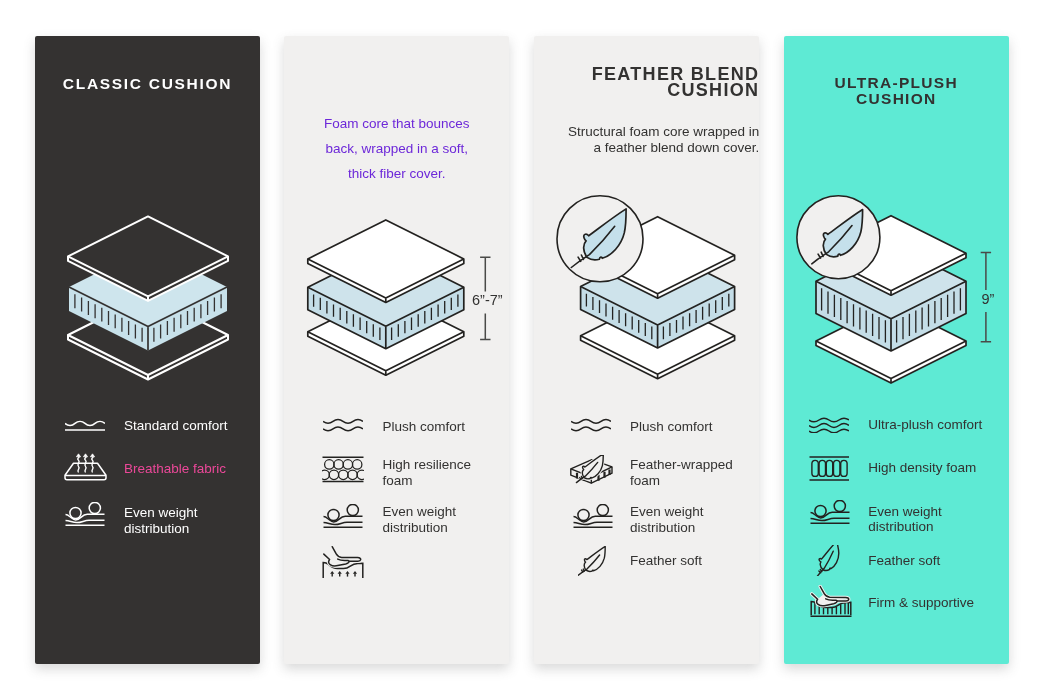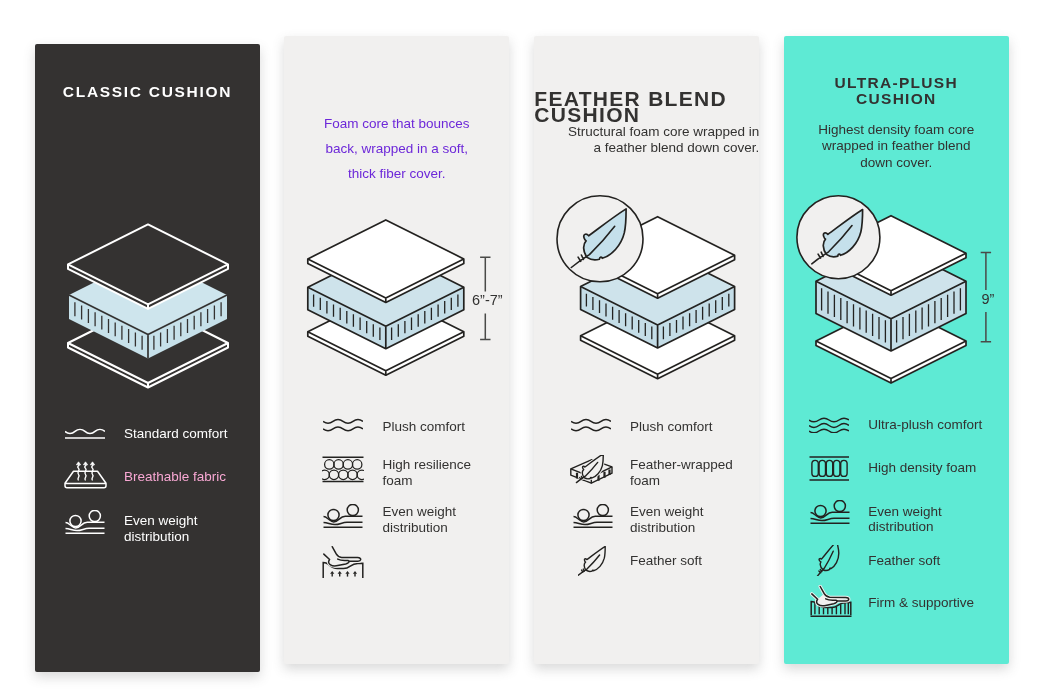--- a/index.html
+++ b/index.html
@@ -1,17 +1,17 @@
 <!DOCTYPE html>
 <html><head><meta charset="utf-8"><style>
 *{margin:0;padding:0;box-sizing:border-box}
 html,body{width:1049px;height:700px;background:#fff;font-family:"Liberation Sans",sans-serif;overflow:hidden}
 </style></head><body>
 <div style="position:relative;width:1049px;height:700px">
-<div style="position:absolute;left:35px;top:44px;width:225px;height:627.5px;background:#343231;border-radius:2px;box-shadow:0 5px 12px rgba(80,80,80,0.22)">
+<div style="position:absolute;left:35px;top:36px;width:225px;height:627.5px;background:#343231;border-radius:2px;box-shadow:0 5px 12px rgba(80,80,80,0.22)">
       <div style="position:absolute;left:0;top:39.6px;width:225px;text-align:center;font-size:15.5px;font-weight:bold;letter-spacing:1.7px;line-height:16.3px;color:#fff">CLASSIC CUSHION</div>
       <svg style="position:absolute;left:0;top:0" width="225" height="400" viewBox="0 0 225 400">
         <polygon points="33.0,299.0 113.0,259.0 193.0,299.0 193.0,303.5 113.0,343.5 33.0,303.5" fill="#343231" stroke="#ffffff" stroke-width="2" stroke-linejoin="round"></polygon>
         <path d="M33.0,299.0 L113.0,339.0 L193.0,299.0 M113.0,339.0 L113.0,343.5" fill="none" stroke="#ffffff" stroke-width="2" stroke-linejoin="round"></path>
         <polygon points="113.0,211.5 192.0,251.0 113.0,290.5 34.0,251.0" fill="#cee5ed"></polygon>
         <polygon points="34.0,251.0 113.0,290.5 113.0,314.5 34.0,275.0" fill="#c7e1ea"></polygon>
         <polygon points="113.0,290.5 192.0,251.0 192.0,275.0 113.0,314.5" fill="#c7e1ea"></polygon>
         <path d="M39.9,258.3 L39.9,272.2 M118.9,291.8 L118.9,305.7 M46.6,261.6 L46.6,275.5 M125.6,288.5 L125.6,302.4 M53.4,265.0 L53.4,278.9 M132.4,285.1 L132.4,299.0 M60.1,268.3 L60.1,282.2 M139.1,281.8 L139.1,295.7 M66.8,271.7 L66.8,285.6 M145.8,278.4 L145.8,292.3 M73.5,275.1 L73.5,288.9 M152.5,275.1 L152.5,288.9 M80.2,278.4 L80.2,292.3 M159.2,271.7 L159.2,285.6 M86.9,281.8 L86.9,295.7 M165.9,268.3 L165.9,282.2 M93.6,285.1 L93.6,299.0 M172.6,265.0 L172.6,278.9 M100.4,288.5 L100.4,302.4 M179.4,261.6 L179.4,275.5 M107.1,291.8 L107.1,305.7 M186.1,258.3 L186.1,272.2" stroke="#343231" stroke-width="1.3" fill="none"></path>
         <path d="M34.0,251.0 L113.0,290.5 L192.0,251.0 M113.0,290.5 L113.0,314.5" fill="none" stroke="#343231" stroke-width="1.7" stroke-linejoin="round"></path>
         <polygon points="33.0,220.4 113.0,180.4 193.0,220.4 193.0,224.9 113.0,264.9 33.0,224.9" fill="#343231" stroke="#ffffff" stroke-width="2" stroke-linejoin="round"></polygon>
@@ -24,21 +24,21 @@
       <div style="position:absolute;left:89.0px;top:381.8px;font-size:13.5px;line-height:15.4px;color:#fff;width:130px">Standard comfort</div>
       <svg style="position:absolute;left:28.5px;top:416.6px" width="43" height="28" viewBox="0 0 43 28">
         <path d="M9.5,10.2 L33.5,10.2 L42,22.3 L42,24.8 C42,25.9 41.1,26.8 40,26.8 L3,26.8 C1.9,26.8 1,25.9 1,24.8 L1,22.3 Z M1,22.5 L42,22.5" fill="none" stroke="#ffffff" stroke-width="1.5" stroke-linejoin="round"></path>
         <path d="M14.5,19.5 C12.1,17.3 16.9,15.6 14.5,13.4 C12.1,11.2 16.9,9.5 14.5,7.3 C12.1,5.1 16.3,4.6 14.5,3.6" fill="none" stroke="#ffffff" stroke-width="1.4"></path>
         <path d="M12.3,3.8 L14.5,0.8 L16.7,3.8 Z" fill="#ffffff" stroke="#ffffff" stroke-width="0.6" stroke-linejoin="round"></path>
         <path d="M21.5,19.5 C19.1,17.3 23.9,15.6 21.5,13.4 C19.1,11.2 23.9,9.5 21.5,7.3 C19.1,5.1 23.3,4.6 21.5,3.6" fill="none" stroke="#ffffff" stroke-width="1.4"></path>
         <path d="M19.3,3.8 L21.5,0.8 L23.7,3.8 Z" fill="#ffffff" stroke="#ffffff" stroke-width="0.6" stroke-linejoin="round"></path>
         <path d="M28.5,19.5 C26.1,17.3 30.9,15.6 28.5,13.4 C26.1,11.2 30.9,9.5 28.5,7.3 C26.1,5.1 30.3,4.6 28.5,3.6" fill="none" stroke="#ffffff" stroke-width="1.4"></path>
         <path d="M26.3,3.8 L28.5,0.8 L30.7,3.8 Z" fill="#ffffff" stroke="#ffffff" stroke-width="0.6" stroke-linejoin="round"></path>
       </svg>
-      <div style="position:absolute;left:89.0px;top:425.3px;font-size:13.5px;line-height:15.4px;color:#f9a8d4;width:130px">Breathable fabric</div>
+      <div style="position:absolute;left:89.0px;top:425.3px;font-size:13.5px;line-height:15.4px;color:#ec4899;width:130px">Breathable fabric</div>
       <svg style="position:absolute;left:30.0px;top:465.5px" width="40" height="24" viewBox="0 0 40 24">
         <circle cx="10.5" cy="11" r="5.6" fill="none" stroke="#ffffff" stroke-width="1.5"></circle>
         <circle cx="29.8" cy="6" r="5.6" fill="none" stroke="#ffffff" stroke-width="1.5"></circle>
         <path d="M0.5,12.6 C3,12.6 4.2,14.2 6.2,15.7 C8.2,17.3 9.2,17.9 10.7,17.9 C12.7,17.9 14.2,16.9 16.2,15.1 C18.2,13.3 19.7,12.3 22.2,12.3 L39.5,12.3" fill="none" stroke="#ffffff" stroke-width="1.5"></path>
         <path d="M0.5,18.5 C5,18.5 7,20.6 12,20.6 C17,20.6 19,18.3 24,18.3 L39.5,18.3" fill="none" stroke="#ffffff" stroke-width="1.5"></path>
         <path d="M0.5,23.2 L39.5,23.2" stroke="#ffffff" stroke-width="1.5"></path>
       </svg>
       <div style="position:absolute;left:89.0px;top:469.3px;font-size:13.5px;line-height:15.4px;color:#fff;width:130px">Even weight<br>distribution</div>
     </div>
     <div style="position:absolute;left:284.3px;top:36px;width:225px;height:627.5px;background:#f1f0ef;border-radius:2px;box-shadow:0 5px 12px rgba(80,80,80,0.22)">
@@ -94,21 +94,21 @@
         <path d="M8.1,28.8 L10.2,26 L12.299999999999999,28.8 Z" fill="#232220"></path>
         <path d="M17.7,31.6 L17.7,28.3" stroke="#232220" stroke-width="1.4"></path>
         <path d="M15.6,28.8 L17.7,26 L19.8,28.8 Z" fill="#232220"></path>
         <path d="M25.5,31.6 L25.5,28.3" stroke="#232220" stroke-width="1.4"></path>
         <path d="M23.4,28.8 L25.5,26 L27.6,28.8 Z" fill="#232220"></path>
         <path d="M33,31.6 L33,28.3" stroke="#232220" stroke-width="1.4"></path>
         <path d="M30.9,28.8 L33,26 L35.1,28.8 Z" fill="#232220"></path>
       </svg>
     </div>
     <div style="position:absolute;left:534.3px;top:36px;width:225px;height:627.5px;background:#f1f0ef;border-radius:2px;box-shadow:0 5px 12px rgba(80,80,80,0.22)">
-      <div style="position:absolute;left:0;top:55px;width:225px;text-align:left;font-size:21px;font-weight:bold;letter-spacing:1.3px;line-height:16.3px;color:#333231">FEATHER BLEND<br>CUSHION</div>
+      <div style="position:absolute;left:0;top:30px;width:225px;text-align:right;font-size:18px;font-weight:bold;letter-spacing:1.3px;line-height:16.3px;color:#333231">FEATHER BLEND<br>CUSHION</div>
       <div style="position:absolute;left:0;top:88px;width:225px;text-align:right;font-size:13.5px;line-height:16.2px;color:#333231">Structural foam core wrapped in<br>a feather blend down cover.</div>
       <svg style="position:absolute;left:0;top:0" width="225" height="400" viewBox="0 0 225 400">
         <polygon points="46.6,299.7 123.6,261.2 200.6,299.7 200.6,304.2 123.6,342.7 46.6,304.2" fill="#ffffff" stroke="#232220" stroke-width="1.7" stroke-linejoin="round"></polygon>
         <path d="M46.6,299.7 L123.6,338.2 L200.6,299.7 M123.6,338.2 L123.6,342.7" fill="none" stroke="#232220" stroke-width="1.7" stroke-linejoin="round"></path>
         <polygon points="123.6,212.0 200.6,250.5 123.6,289.0 46.6,250.5" fill="#cee3eb"></polygon>
         <polygon points="46.6,250.5 123.6,289.0 123.6,312.0 46.6,273.5" fill="#c4dde7"></polygon>
         <polygon points="123.6,289.0 200.6,250.5 200.6,273.5 123.6,312.0" fill="#c4dde7"></polygon>
         <path d="M52.4,257.7 L52.4,270.6 M129.4,290.4 L129.4,303.3 M58.9,261.0 L58.9,273.9 M135.9,287.1 L135.9,300.0 M65.5,264.2 L65.5,277.1 M142.5,283.9 L142.5,296.8 M72.0,267.5 L72.0,280.4 M149.0,280.6 L149.0,293.5 M78.6,270.8 L78.6,283.7 M155.6,277.3 L155.6,290.2 M85.1,274.1 L85.1,286.9 M162.1,274.1 L162.1,286.9 M91.6,277.3 L91.6,290.2 M168.6,270.8 L168.6,283.7 M98.2,280.6 L98.2,293.5 M175.2,267.5 L175.2,280.4 M104.7,283.9 L104.7,296.8 M181.7,264.2 L181.7,277.1 M111.3,287.1 L111.3,300.0 M188.3,261.0 L188.3,273.9 M117.8,290.4 L117.8,303.3 M194.8,257.7 L194.8,270.6" stroke="#232220" stroke-width="1.3" fill="none"></path>
         <path d="M46.6,250.5 L123.6,289.0 L200.6,250.5 M123.6,289.0 L123.6,312.0" fill="none" stroke="#232220" stroke-width="1.7" stroke-linejoin="round"></path>
         <polygon points="123.6,212.0 200.6,250.5 200.6,273.5 123.6,312.0 46.6,273.5 46.6,250.5" fill="none" stroke="#232220" stroke-width="1.7" stroke-linejoin="round"></polygon>
@@ -142,21 +142,20 @@
       </svg>
       <div style="position:absolute;left:95.6px;top:468.3px;font-size:13.5px;line-height:15.4px;color:#333231;width:130px">Even weight<br>distribution</div>
       <svg style="position:absolute;left:43.7px;top:509.5px" width="28" height="31" viewBox="0 0 28 31">
         <path d="M27.2,0.4 C20.8,4.5 14.4,9.5 8.8,13.6 C7.5,12.0 5.9,13.0 6.7,14.8 C6.8,15.4 7.1,15.8 7.6,16.1 C5.9,17.9 5.9,21.2 8.0,24.2 C9.9,25.5 12.3,25.7 14.1,25.1 C14.2,23.9 15.3,23.8 15.5,24.7 C20.0,23.5 24.7,18.5 26.3,12.2 C27.2,8.2 27.2,3.4 27.2,0.4 Z" fill="none" stroke="#232220" stroke-width="1.4" stroke-linejoin="round"></path>
         <path d="M0.3,29.2 C4.1,26.1 6.7,24.4 9.2,22.8 C13.3,18.8 18.1,13.5 21.6,9.0 M4.9,26.2 L3.6,24.1 M6.3,25.3 L5.3,23.1" fill="none" stroke="#232220" stroke-width="1.4" stroke-linecap="round"></path>
       </svg>
       <div style="position:absolute;left:95.6px;top:517.0px;font-size:13.5px;line-height:15.4px;color:#333231;width:130px">Feather soft</div>
     </div>
     <div style="position:absolute;left:783.8px;top:36px;width:225px;height:627.5px;background:#5eead4;border-radius:2px;box-shadow:0 5px 12px rgba(80,80,80,0.22)">
       <div style="position:absolute;left:0;top:39.2px;width:225px;text-align:center;font-size:15.5px;font-weight:bold;letter-spacing:1.3px;line-height:16.3px;color:#333231">ULTRA-PLUSH<br>CUSHION</div>
-      <div style="position:absolute;left:0;top:86.2px;width:225px;text-align:center;font-size:13.5px;line-height:16.2px;color:#333231">Highest density foam core<br>wrapped in feather blend<br>down cover.</div>
       <svg style="position:absolute;left:0;top:0" width="225" height="400" viewBox="0 0 225 400">
         <polygon points="32.0,305.1 107.0,267.6 182.0,305.1 182.0,309.6 107.0,347.1 32.0,309.6" fill="#ffffff" stroke="#232220" stroke-width="1.7" stroke-linejoin="round"></polygon>
         <path d="M32.0,305.1 L107.0,342.6 L182.0,305.1 M107.0,342.6 L107.0,347.1" fill="none" stroke="#232220" stroke-width="1.7" stroke-linejoin="round"></path>
         <polygon points="107.0,207.7 182.0,245.2 107.0,282.7 32.0,245.2" fill="#cee3eb"></polygon>
         <polygon points="32.0,245.2 107.0,282.7 107.0,315.0 32.0,277.5" fill="#c4dde7"></polygon>
         <polygon points="107.0,282.7 182.0,245.2 182.0,277.5 107.0,315.0" fill="#c4dde7"></polygon>
         <path d="M37.6,252.3 L37.6,274.5 M112.6,284.2 L112.6,306.4 M44.0,255.5 L44.0,277.7 M119.0,281.0 L119.0,303.2 M50.4,258.7 L50.4,280.9 M125.4,277.8 L125.4,300.0 M56.8,261.9 L56.8,284.1 M131.8,274.6 L131.8,296.8 M63.1,265.1 L63.1,287.3 M138.1,271.4 L138.1,293.6 M69.5,268.2 L69.5,290.4 M144.5,268.2 L144.5,290.4 M75.9,271.4 L75.9,293.6 M150.9,265.1 L150.9,287.3 M82.2,274.6 L82.2,296.8 M157.2,261.9 L157.2,284.1 M88.6,277.8 L88.6,300.0 M163.6,258.7 L163.6,280.9 M95.0,281.0 L95.0,303.2 M170.0,255.5 L170.0,277.7 M101.4,284.2 L101.4,306.4 M176.4,252.3 L176.4,274.5" stroke="#232220" stroke-width="1.3" fill="none"></path>
         <path d="M32.0,245.2 L107.0,282.7 L182.0,245.2 M107.0,282.7 L107.0,315.0" fill="none" stroke="#232220" stroke-width="1.7" stroke-linejoin="round"></path>
         <polygon points="107.0,207.7 182.0,245.2 182.0,277.5 107.0,315.0 32.0,277.5 32.0,245.2" fill="none" stroke="#232220" stroke-width="1.7" stroke-linejoin="round"></polygon>
         <polygon points="32.0,217.2 107.0,179.7 182.0,217.2 182.0,221.7 107.0,259.2 32.0,221.7" fill="#ffffff" stroke="#232220" stroke-width="1.7" stroke-linejoin="round"></polygon>

